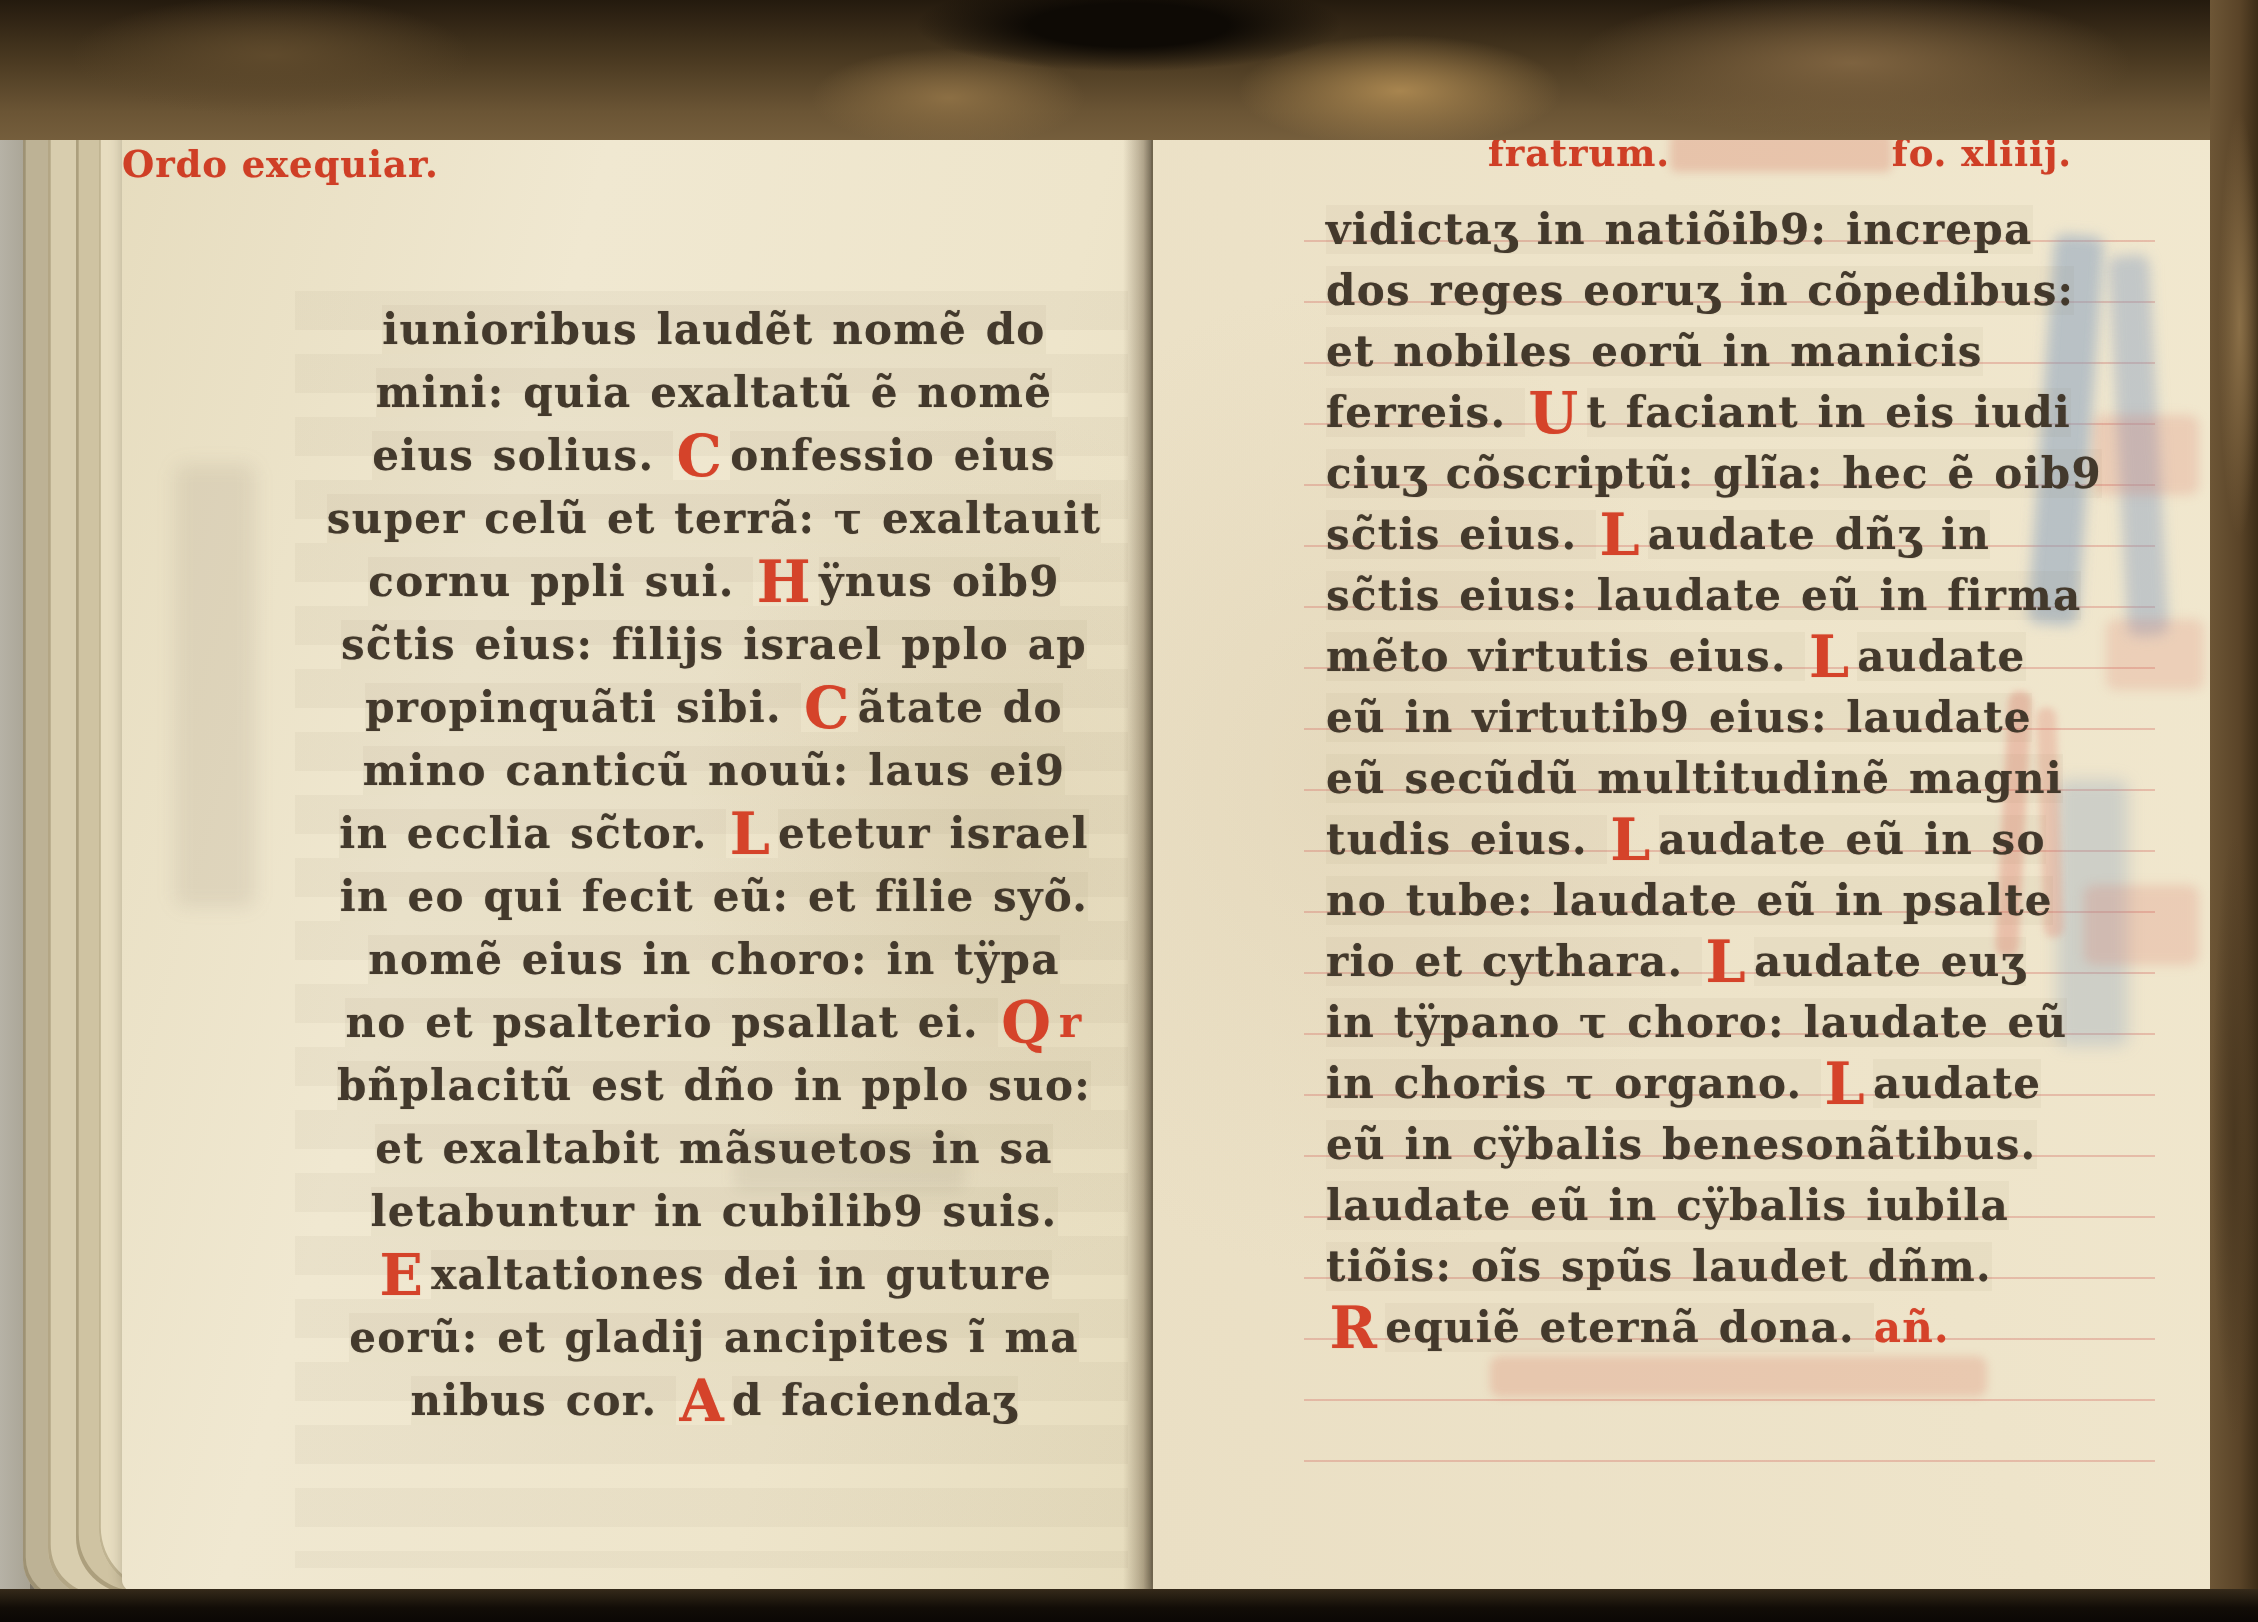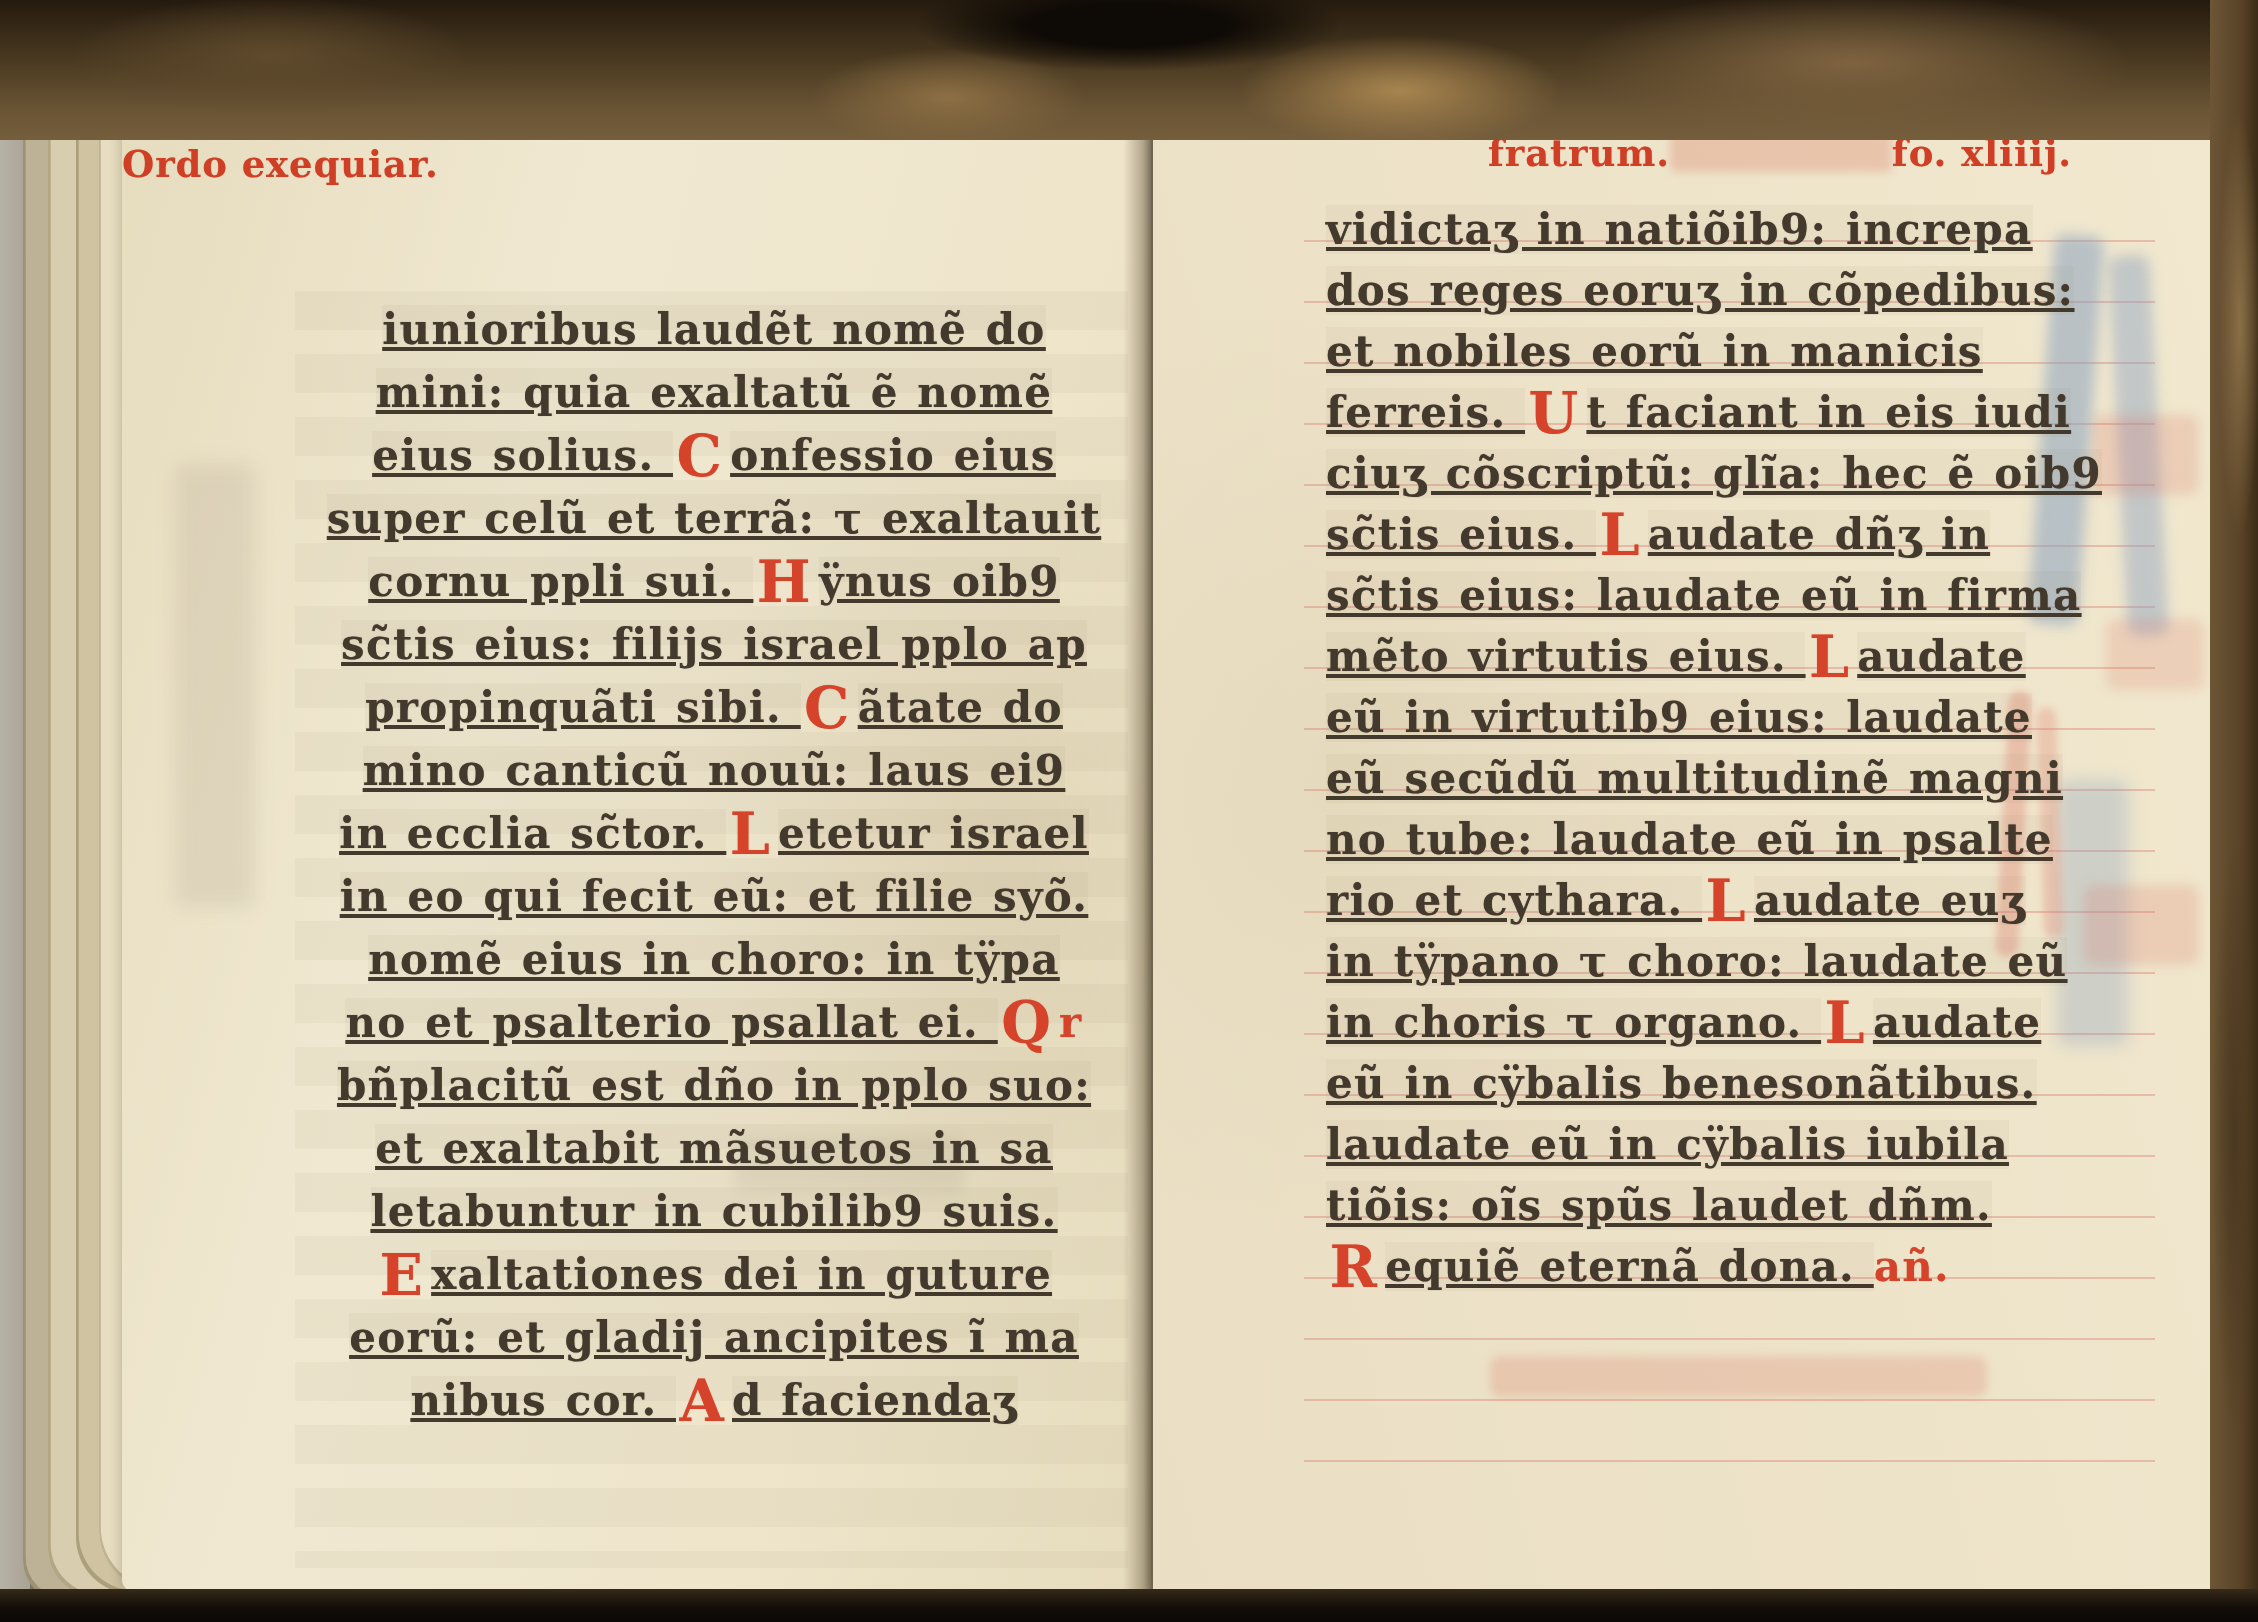--- a/index.html
+++ b/index.html
@@ -67,21 +67,21 @@
   .left-header{left:0;top:50px;width:100%;text-align:left;}
   .header-row{left:0;top:8.9px;width:1052px;display:flex;justify-content:space-between;box-sizing:border-box;padding:0 133px 0 335px;align-items:center;}
   .header-ghost{width:266px;height:39px;background:rgba(214,110,90,0.28);filter:blur(4.4px);border-radius:7px;}
 
   .textblock{white-space:nowrap;font-weight:bold;}
   .textblock .line{letter-spacing:1.3px;word-spacing:2.7px;}
   .tb-left{left:184px;top:206px;width:816px;font-size:42px;}
   .tb-left .line{height:63px;line-height:63px;text-align:center;}
   .tb-right{left:173px;top:77px;width:816px;font-size:42px;}
   .tb-right .line{height:61px;line-height:61px;}
-  .seg-ink{color:#43392c;text-shadow:0 0 0.9px rgba(67,57,44,0.55);background:rgba(125,110,80,0.055);text-decoration:underline;}
+  .seg-ink{color:#43392c;text-shadow:0 0 0.9px rgba(67,57,44,0.55);background:rgba(125,110,80,0.055);}
   .seg-red{color:#d5432a;text-shadow:0 0 0.9px rgba(213,67,42,0.4);}
   .seg-versal{color:#d5432a;font-size:57px;vertical-align:-6.2px;margin:0 7px 0 3.5px;text-shadow:0 0 0.9px rgba(213,67,42,0.5);}
 
   .banding{background:repeating-linear-gradient(180deg,rgba(120,104,76,0.055) 0 39px,rgba(120,104,76,0) 39px 63px);pointer-events:none;}
   .banding-l{left:173px;top:199px;width:833px;height:1277px;}
   .ruling{
     left:151px;top:69px;width:851px;height:1321px;pointer-events:none;
     background:repeating-linear-gradient(180deg,rgba(0,0,0,0) 0 49px,rgba(214,125,114,0.40) 49px 51px,rgba(0,0,0,0) 51px 61px);
   }
 
@@ -158,20 +158,21 @@
       <div class="line"><span class="seg-ink">vidictaʒ in natiõib9: increpa</span></div>
       <div class="line"><span class="seg-ink">dos reges eoruʒ in cõpedibus:</span></div>
       <div class="line"><span class="seg-ink">et nobiles eorũ in manicis</span></div>
       <div class="line"><span class="seg-ink">ferreis. </span><span class="seg-versal">U</span><span class="seg-ink">t faciant in eis iudi</span></div>
       <div class="line"><span class="seg-ink">ciuʒ cõscriptũ: glĩa: hec ẽ oib9</span></div>
       <div class="line"><span class="seg-ink">sc̃tis eius. </span><span class="seg-versal">L</span><span class="seg-ink">audate dñʒ in</span></div>
       <div class="line"><span class="seg-ink">sc̃tis eius: laudate eũ in firma</span></div>
       <div class="line"><span class="seg-ink">mẽto virtutis eius. </span><span class="seg-versal">L</span><span class="seg-ink">audate</span></div>
       <div class="line"><span class="seg-ink">eũ in virtutib9 eius: laudate</span></div>
       <div class="line"><span class="seg-ink">eũ secũdũ multitudinẽ magni</span></div>
+      <div class="line"><span class="seg-ink">tudis eius. </span><span class="seg-versal">L</span><span class="seg-ink">audate eũ in so</span></div>
       <div class="line"><span class="seg-ink">no tube: laudate eũ in psalte</span></div>
       <div class="line"><span class="seg-ink">rio et cythara. </span><span class="seg-versal">L</span><span class="seg-ink">audate euʒ</span></div>
       <div class="line"><span class="seg-ink">in tÿpano τ choro: laudate eũ</span></div>
       <div class="line"><span class="seg-ink">in choris τ organo. </span><span class="seg-versal">L</span><span class="seg-ink">audate</span></div>
       <div class="line"><span class="seg-ink">eũ in cÿbalis benesonãtibus.</span></div>
       <div class="line"><span class="seg-ink">laudate eũ in cÿbalis iubila</span></div>
       <div class="line"><span class="seg-ink">tiõis: oĩs spũs laudet dñm.</span></div>
       <div class="line"><span class="seg-versal">R</span><span class="seg-ink">equiẽ eternã dona. </span><span class="seg-red">añ.</span></div>
     </div>
 </div>

